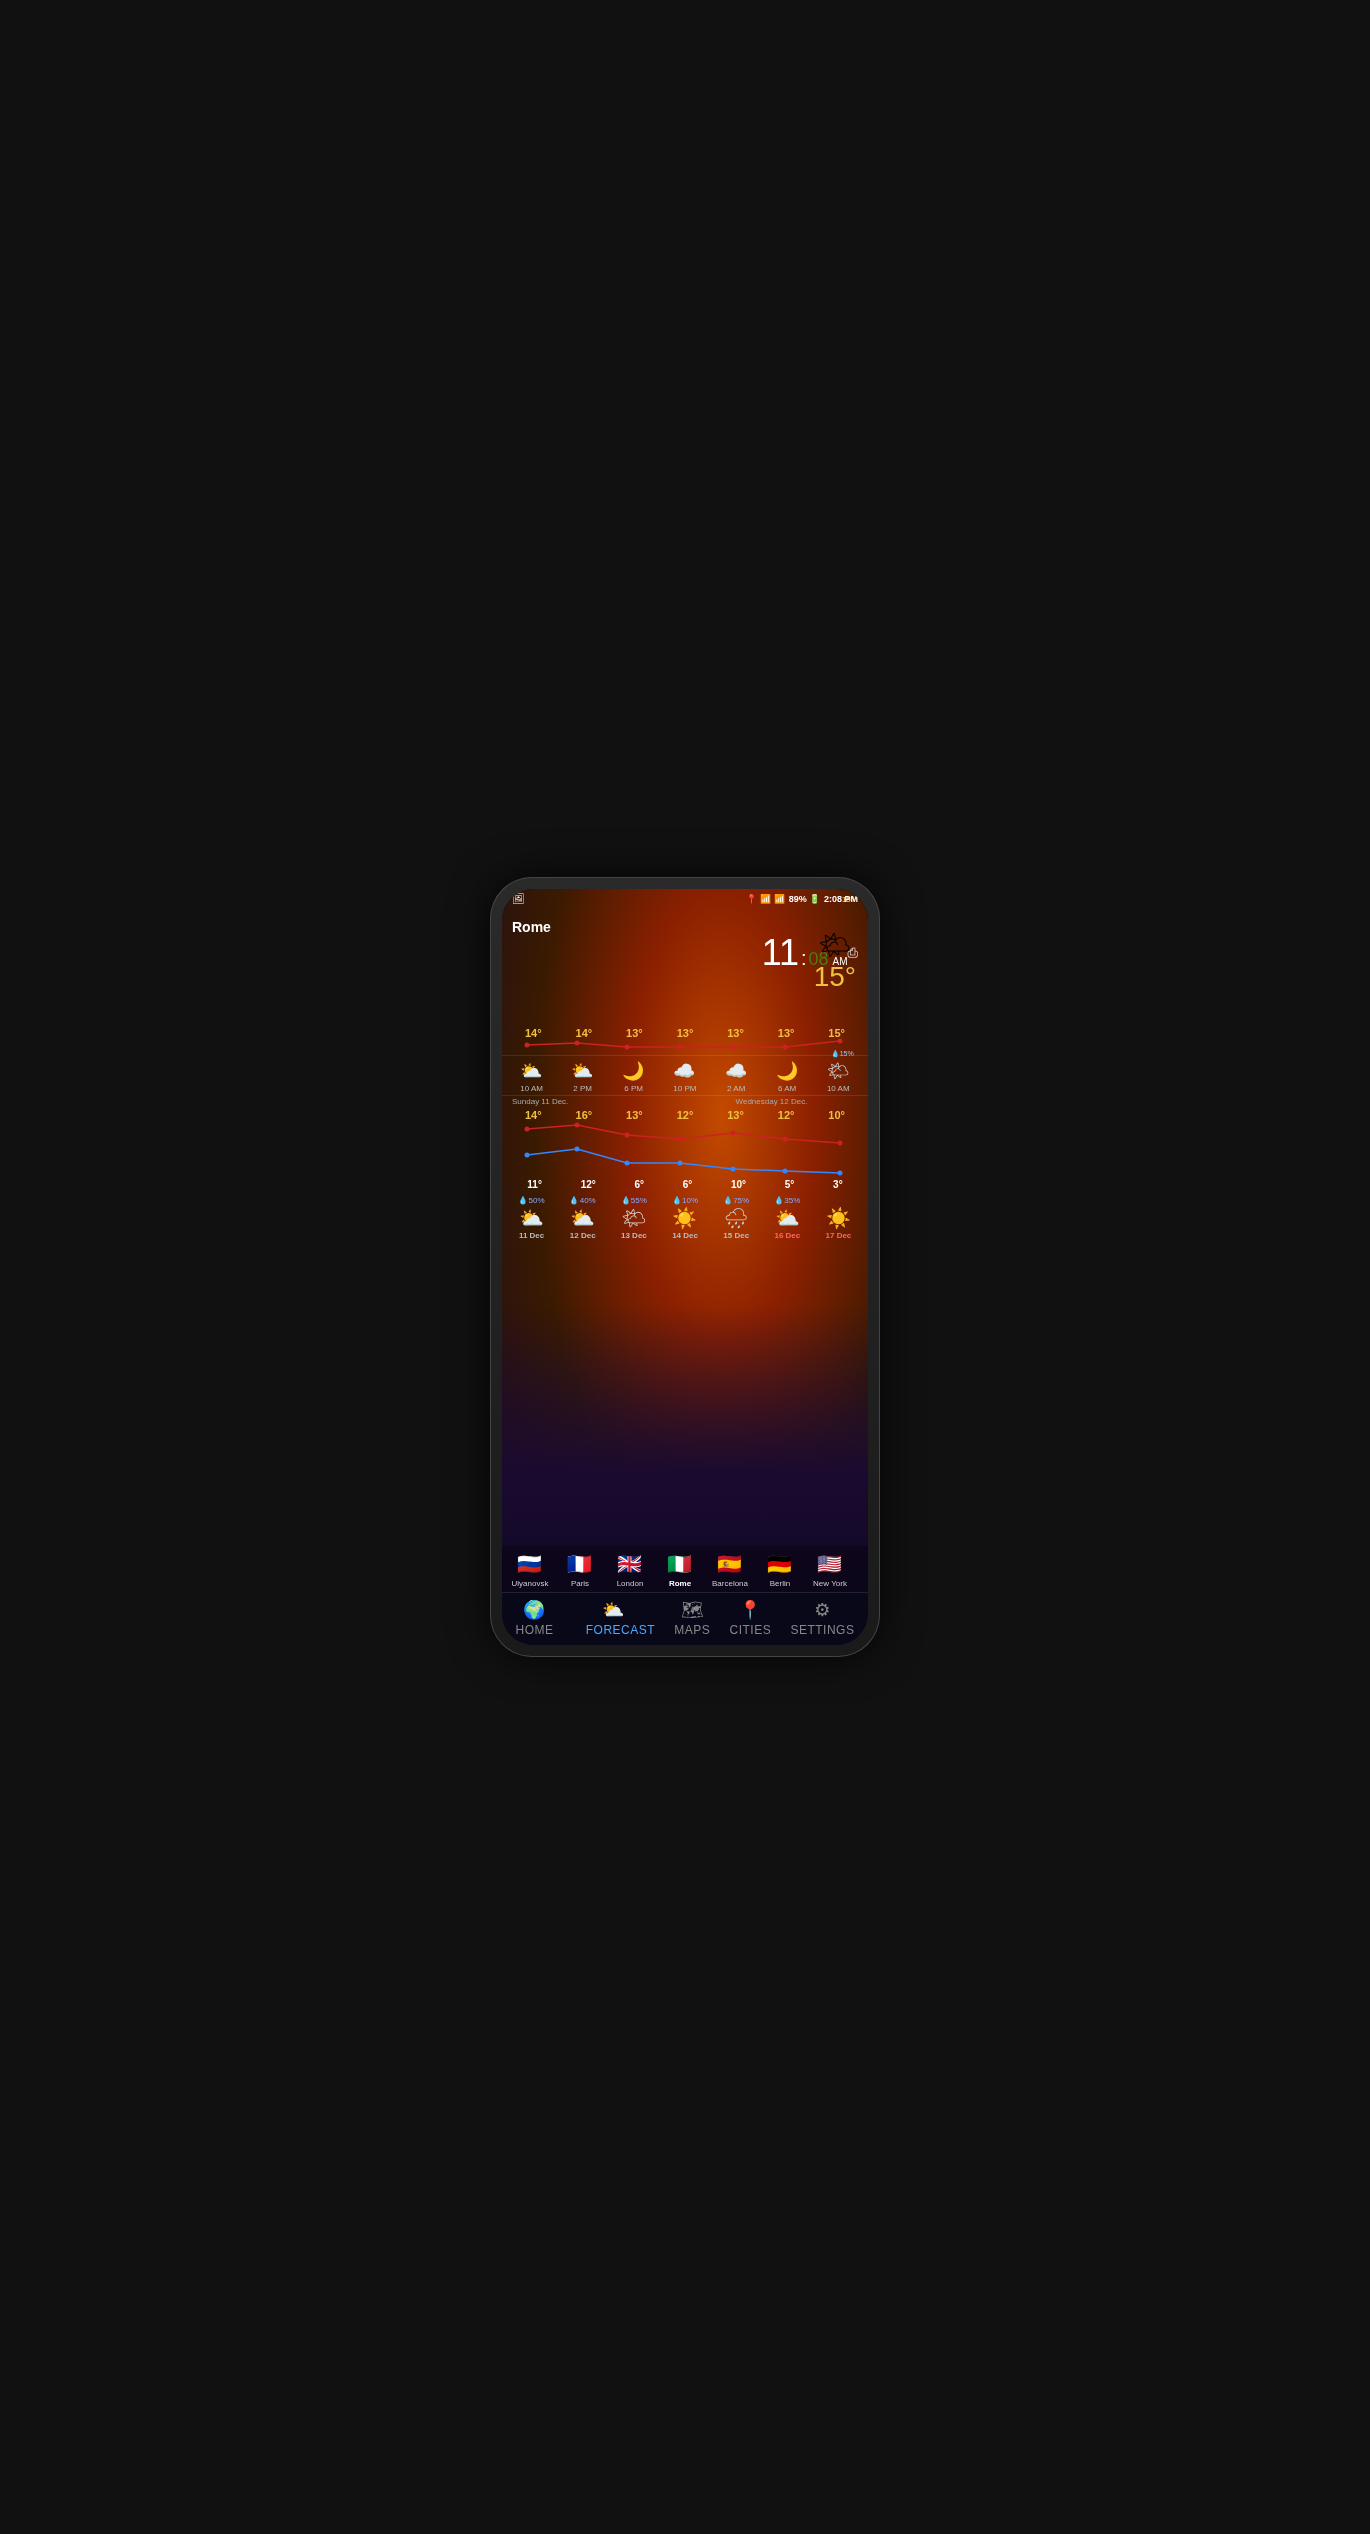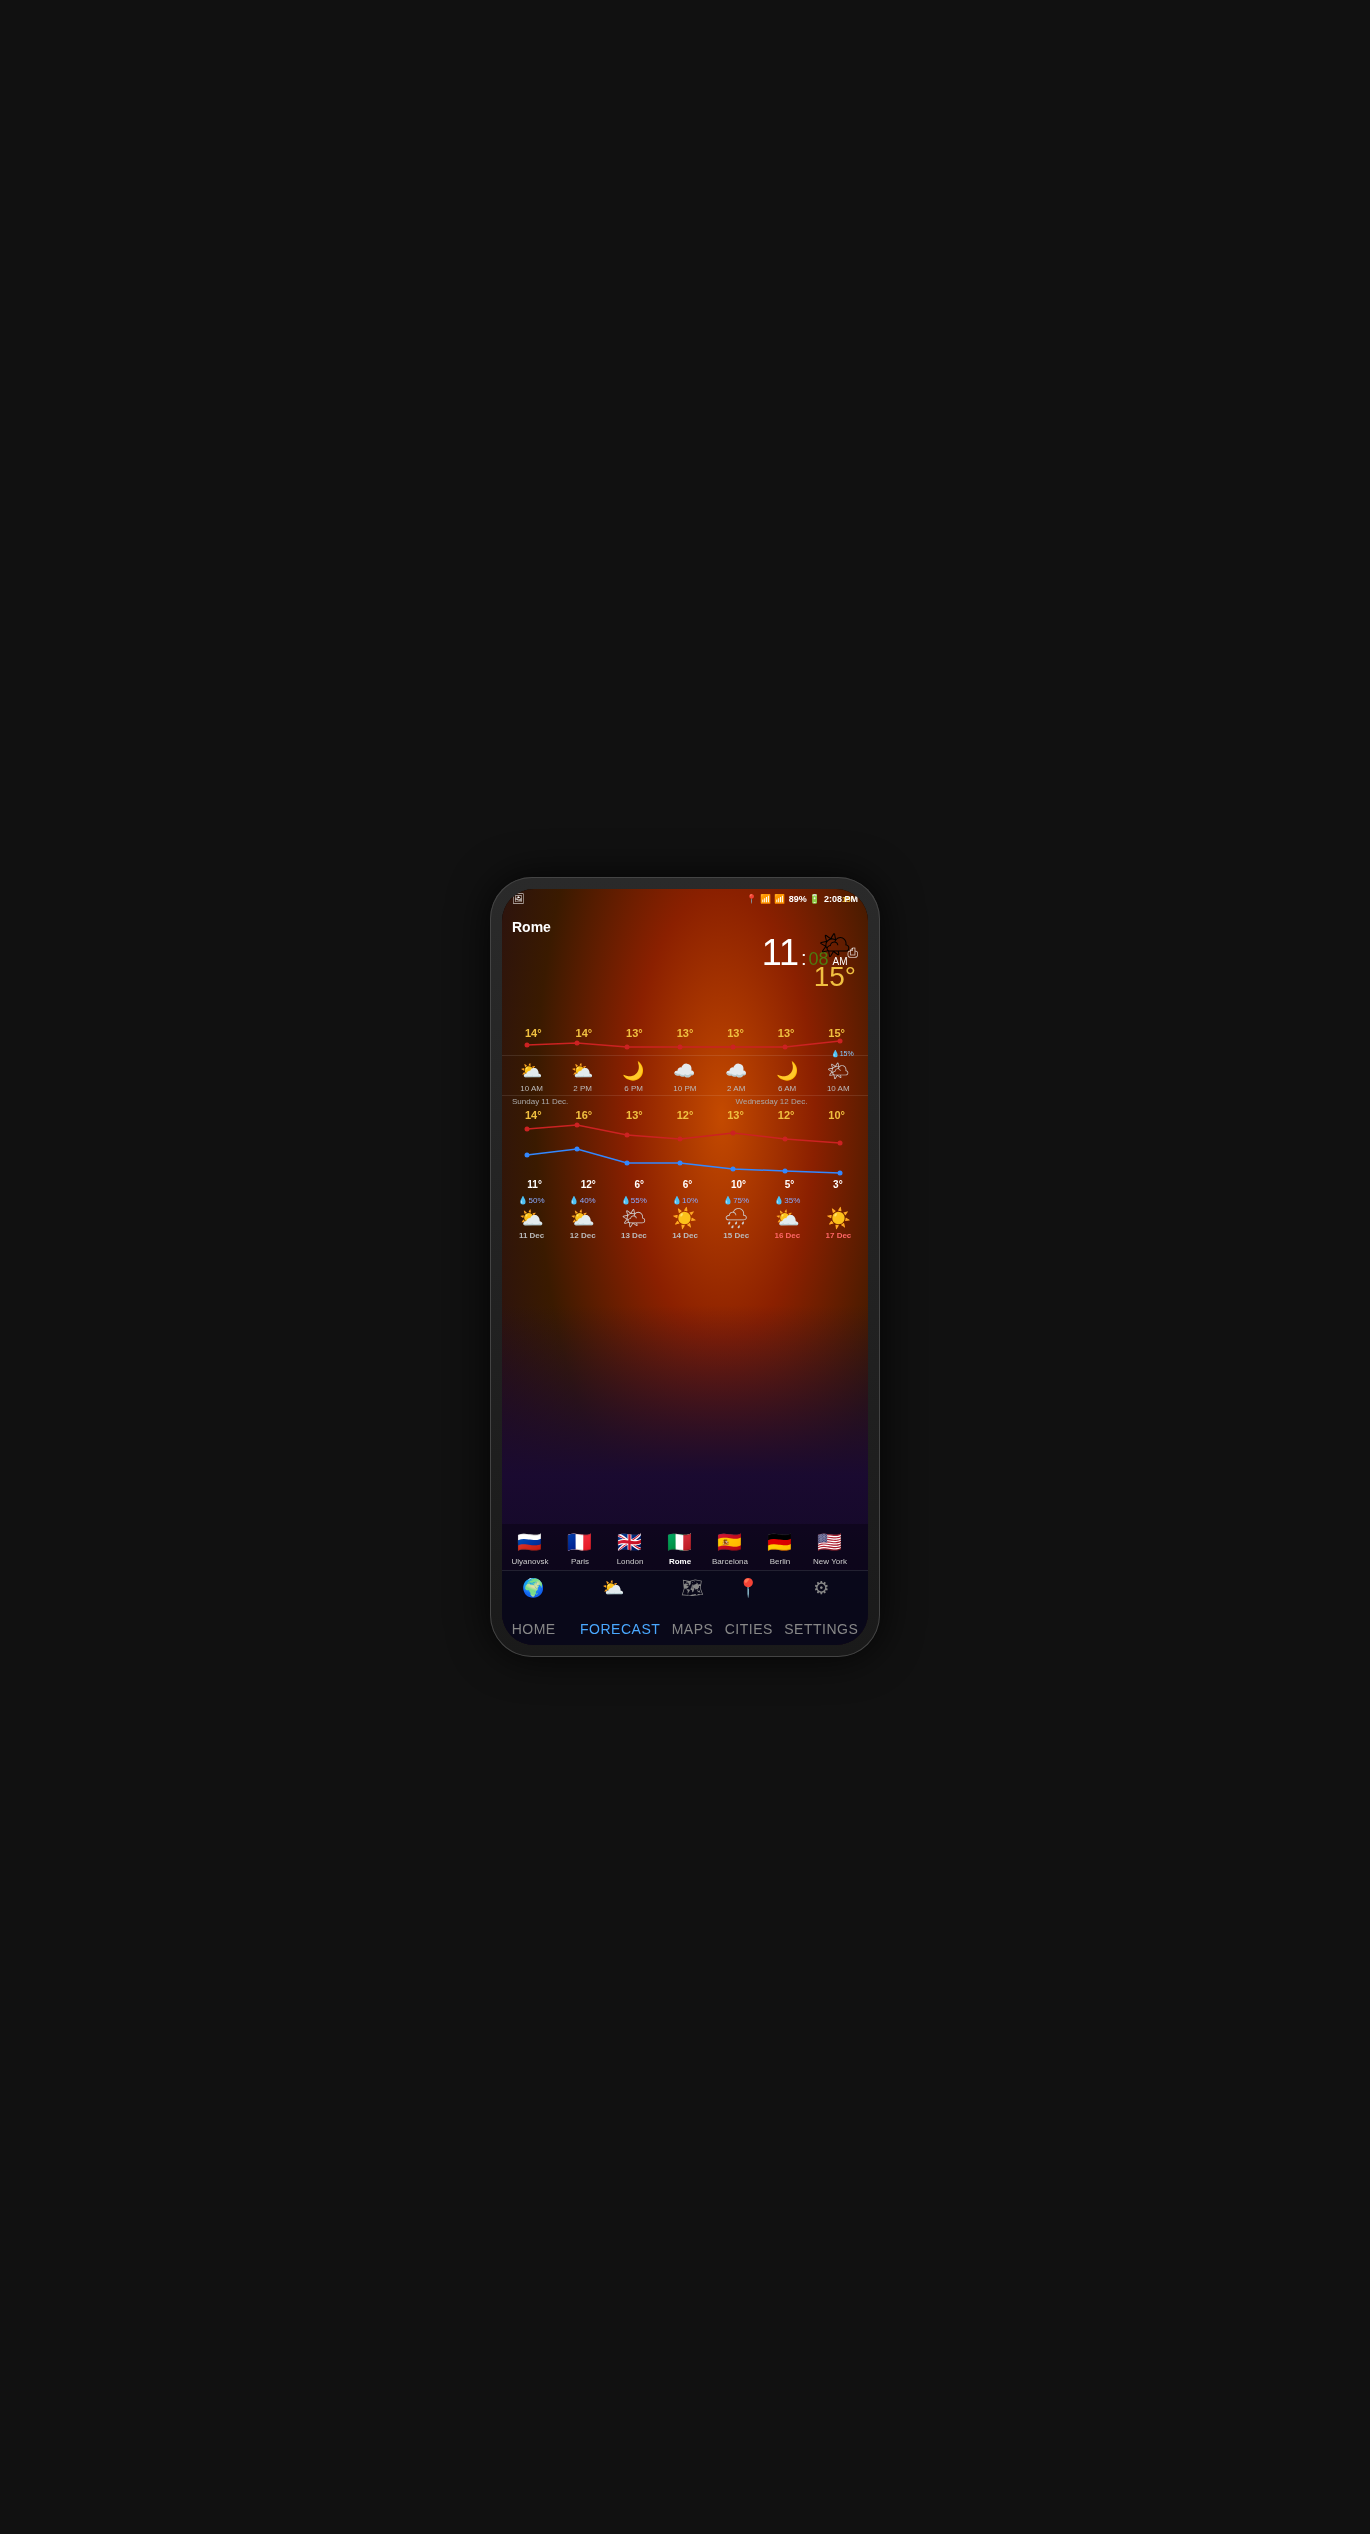--- a/index.html
+++ b/index.html
@@ -209,25 +209,24 @@
     .nav-item {
       display: flex;
       flex-direction: column;
       align-items: center;
       gap: 2px;
       cursor: pointer;
     }
 
     .nav-icon { font-size: 20px; }
     .nav-label {
-      font-size: 14px;
+      font-size: 12px;
       color: #888;
       text-transform: uppercase;
       letter-spacing: 0.5px;
-      margin-top: 20px;
     }
 
     .nav-item.active .nav-label { color: #4aa8ff; padding-left: 13px; }
     .nav-item.active .nav-icon { color: #4aa8ff; }
 
     
     .precip-badge {
       font-size: 8px;
       color: #88ccff;
       display: flex;

